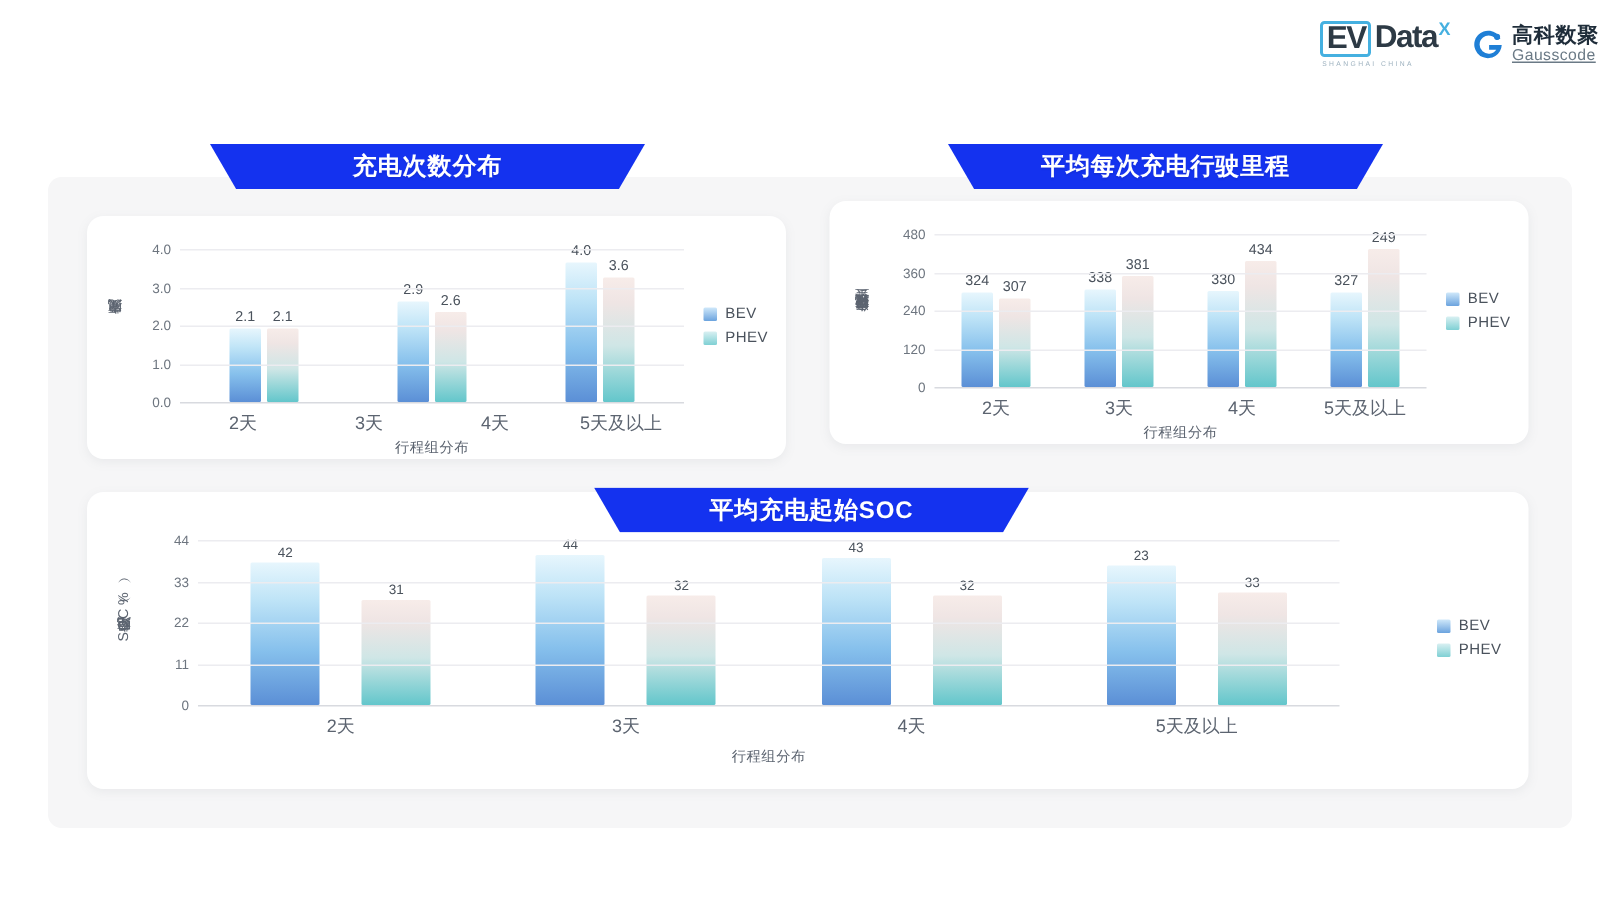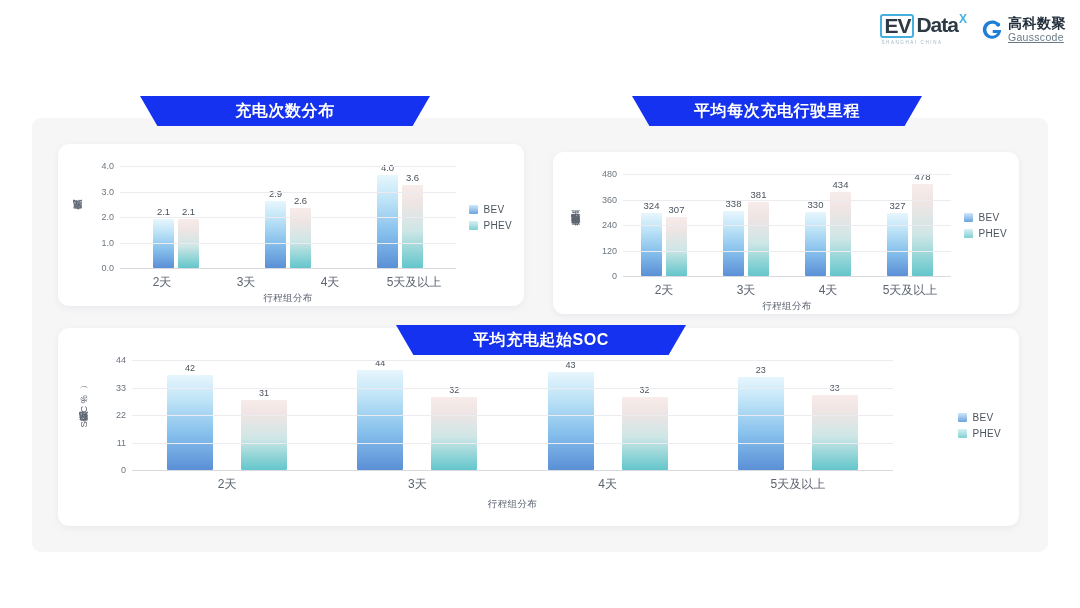--- a/index.html
+++ b/index.html
@@ -29,21 +29,21 @@
   
   .panel{
     position:absolute;left:32px;top:118px;width:1016px;height:434px;
     background:#f6f6f7;border-radius:9px;
   }
   .card{
     position:absolute;background:#ffffff;border-radius:11px;
     box-shadow:0 2px 7px rgba(120,125,135,.10);
   }
   #card-charging-frequency{left:26px;top:26px;width:466px;height:162px;}
-  #card-range-per-charge{left:521px;top:34px;width:466px;height:162px;text-decoration:underline;}
+  #card-range-per-charge{left:521px;top:16px;width:466px;height:162px;text-decoration:underline;}
   #card-start-soc{left:26px;top:210px;width:961px;height:198px;}
 
   
   .banner{
     position:absolute;height:30px;color:#fff;font-size:16px;font-weight:700;
     display:flex;align-items:center;justify-content:center;
     background:#1432ef;letter-spacing:.6px;z-index:5;
     clip-path:polygon(0 0,100% 0,94% 100%,6% 100%);
     text-shadow:0 1px 1px rgba(0,0,0,.08);
   }
@@ -244,21 +244,21 @@
               </div>
               <div class="bar phev" style="height: 82.197%; width: 21px;">
                 <span class="val">434</span>
               </div>
             </div>
             <div class="group">
               <div class="bar bev" style="height: 61.9318%; width: 21px;">
                 <span class="val">327</span>
               </div>
               <div class="bar phev" style="height: 90.5303%; width: 21px;">
-                <span class="val">478</span>
+                <span class="val">249</span>
               </div>
             </div>
           </div>
       <div class="gridline" style="top: 0%;"></div>
           <div class="gridline" style="top: 25%;"></div>
           <div class="gridline" style="top: 50%;"></div>
           <div class="gridline" style="top: 75%;"></div>
           <div class="axisline" style="top: 100%;"></div>
         </div>
       <div class="xticks">

